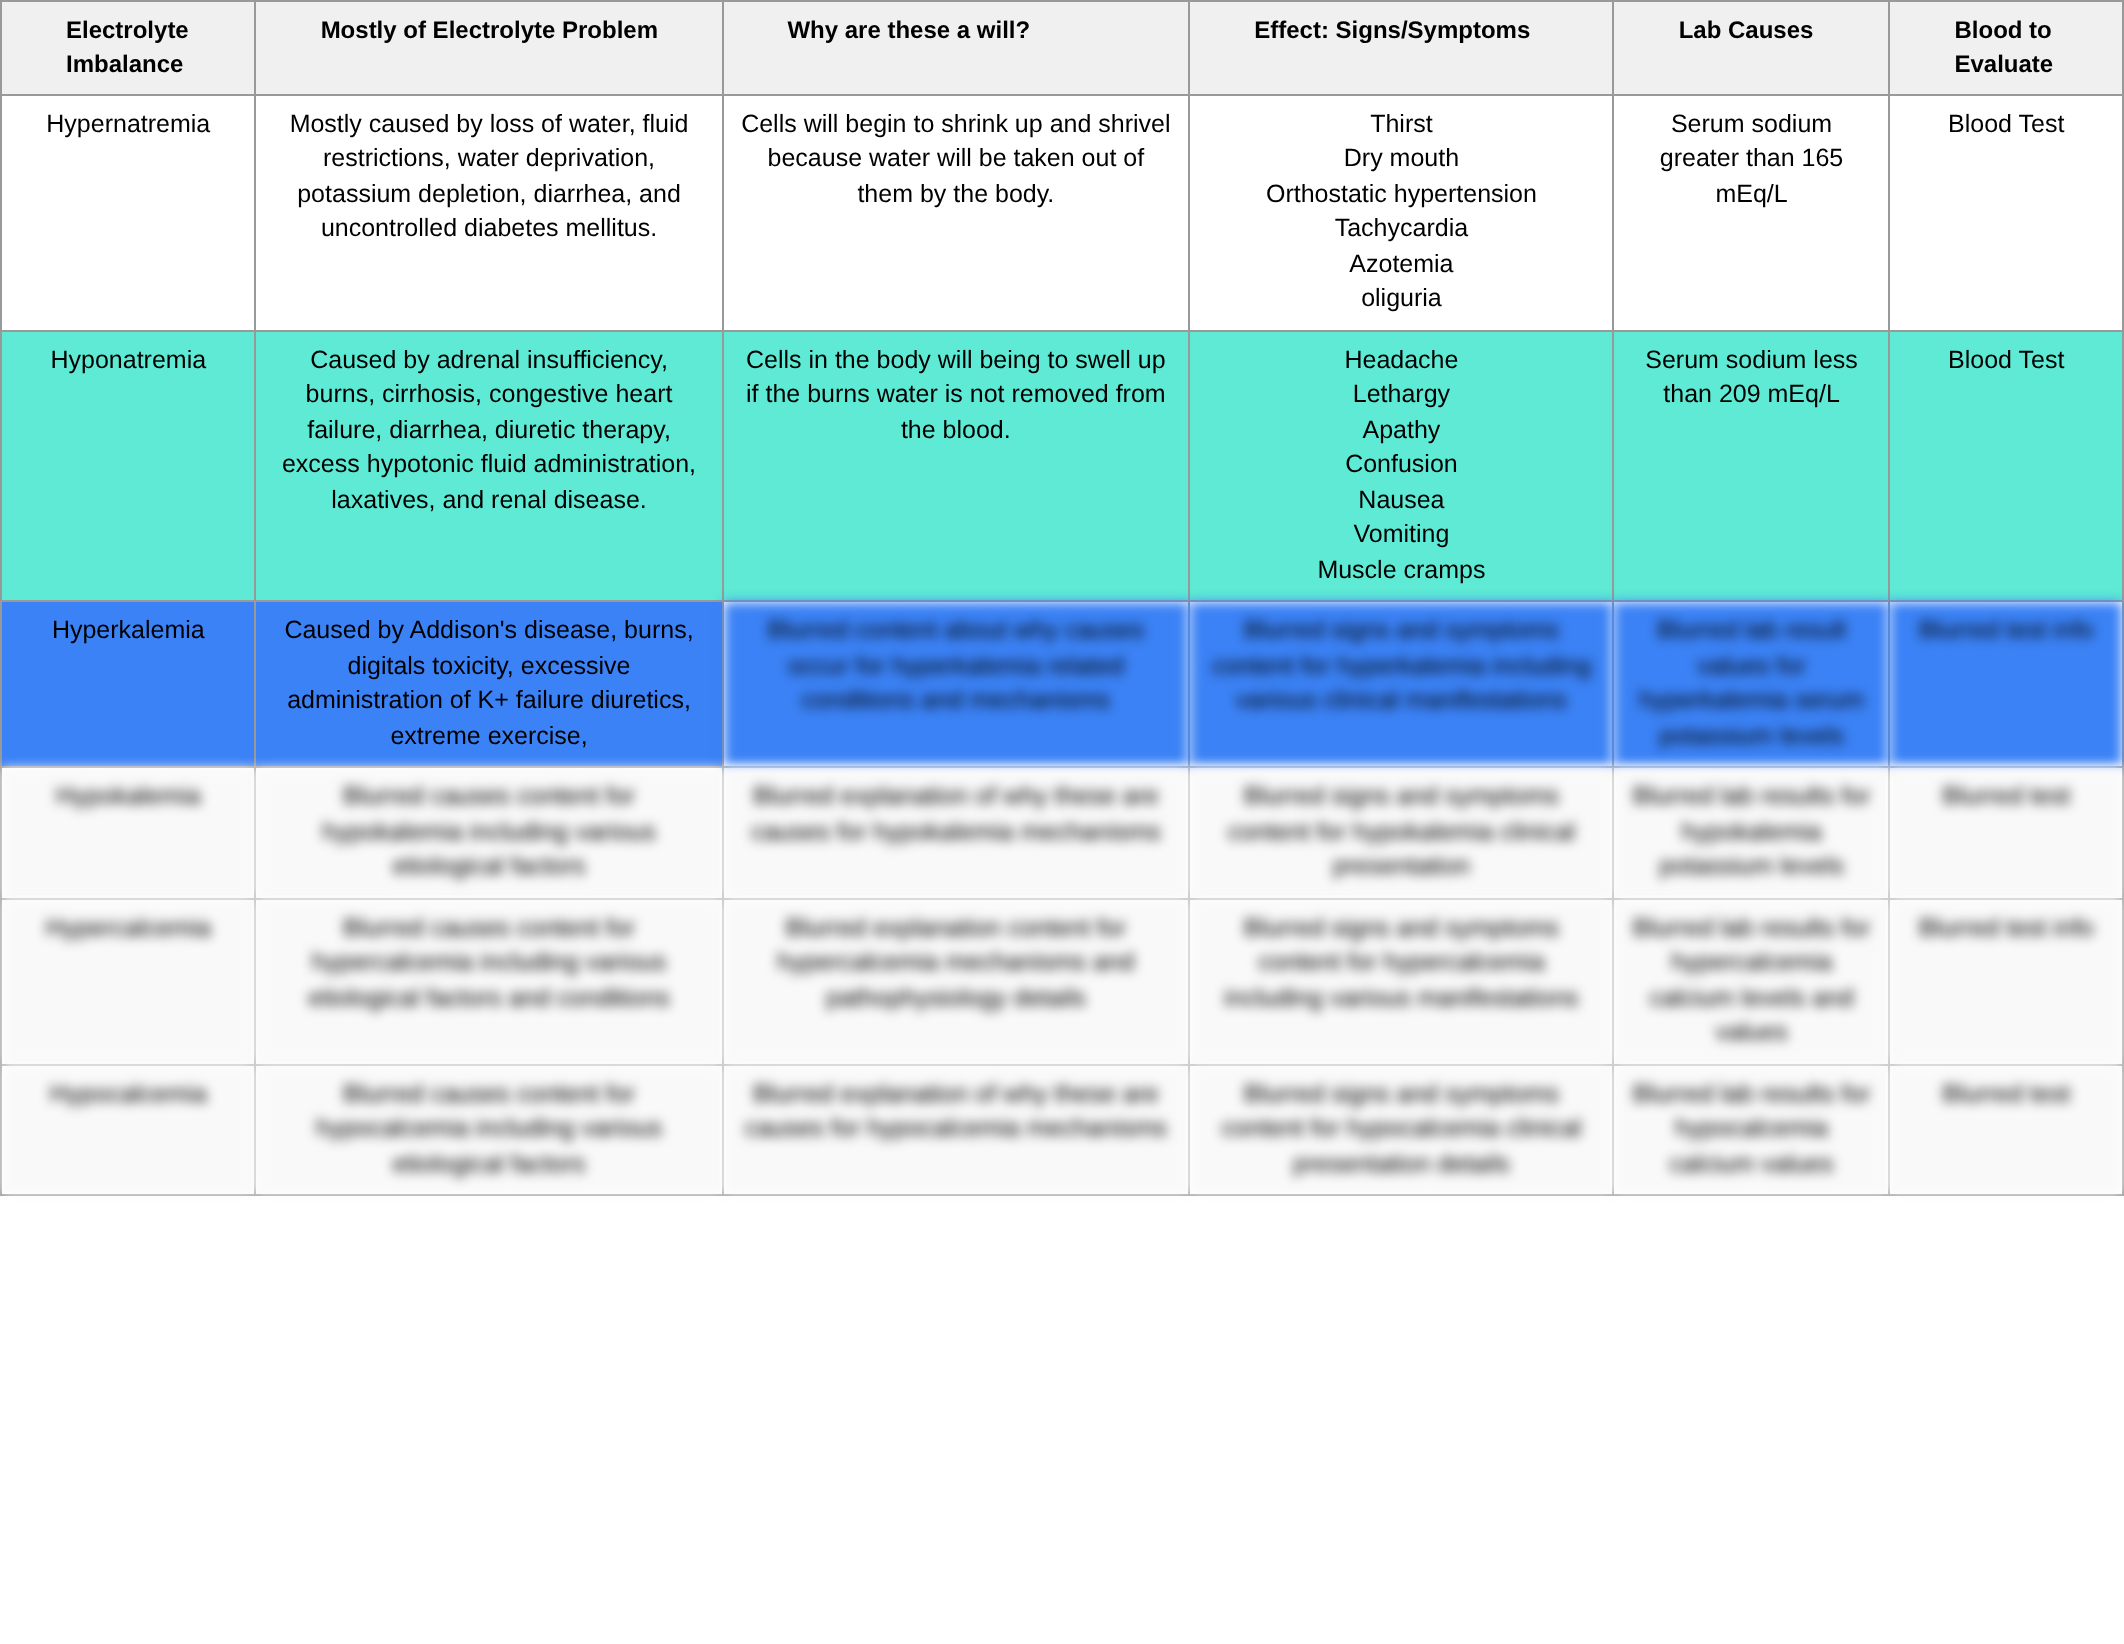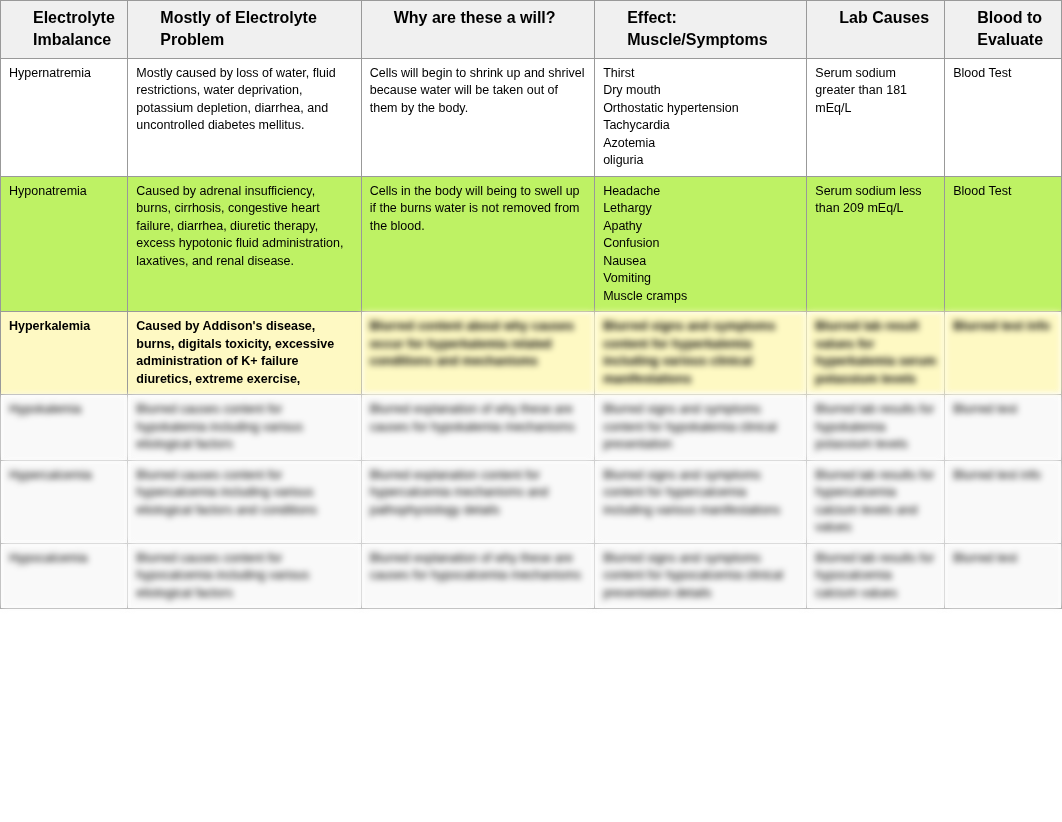--- a/index.html
+++ b/index.html
@@ -36,40 +36,41 @@
     th, td {
       border: 1px solid #999;
       padding: 6px 8px;
       vertical-align: top;
       line-height: 1.4;
     }
     th {
       background: #f0f0f0;
       font-weight: bold;
       text-align: left;
-      font-size: 16px;
+      font-size: 12px;
       padding-left: 32px;
     }
     td {
       font-size: 12.5px;
+      text-align: center;
     }
     col.col1 { width: 12%; }
     col.col2 { width: 22%; }
     col.col3 { width: 22%; }
     col.col4 { width: 20%; }
     col.col5 { width: 13%; }
     col.col6 { width: 11%; }
 
     .blurred {
       filter: blur(3px);
       user-select: none;
     }
     .row-hypernatremia td { background: #fff; }
-    .row-hyponatremia td { background: #bef264; }
-    .row-hyperkalemia td { background: #fef9c3; font-weight: bold; }
+    .row-hyponatremia td { background: #5eead4; }
+    .row-hyperkalemia td { background: #3b82f6; }
     .row-4 td { background: #f9f9f9; }
     .row-5 td { background: #f9f9f9; }
     .row-6 td { background: #f9f9f9; }
   </style>
 </head>
 <body>
 
 <div class="page-container">
   <table>
     <colgroup>
@@ -78,32 +79,32 @@
       <col class="col3">
       <col class="col4">
       <col class="col5">
       <col class="col6">
     </colgroup>
     <thead>
       <tr>
         <th>Electrolyte Imbalance</th>
         <th>Mostly of Electrolyte Problem</th>
         <th>Why are these a will?</th>
-        <th>Effect:  Muscle/Symptoms</th>
+        <th>Effect:  Signs/Symptoms</th>
         <th>Lab Causes</th>
         <th>Blood to Evaluate</th>
       </tr>
     </thead>
     <tbody id="table-body">
     <tr class="row-hypernatremia">
           <td>Hypernatremia</td>
           <td>Mostly caused by loss of water, fluid restrictions, water deprivation, potassium depletion, diarrhea, and uncontrolled diabetes mellitus.</td>
           <td>Cells will begin to shrink up and shrivel because water will be taken out of them by the body.</td>
           <td>Thirst<br>Dry mouth<br>Orthostatic hypertension<br>Tachycardia<br>Azotemia<br>oliguria</td>
-          <td>Serum sodium greater than 181 mEq/L</td>
+          <td>Serum sodium greater than 165 mEq/L</td>
           <td>Blood Test</td>
         </tr>
         <tr class="row-hyponatremia">
           <td>Hyponatremia</td>
           <td>Caused by adrenal insufficiency, burns, cirrhosis, congestive heart failure, diarrhea, diuretic therapy, excess hypotonic fluid administration, laxatives, and renal disease.</td>
           <td>Cells in the body will being to swell up if the burns water is not removed from the blood.</td>
           <td>Headache<br>Lethargy<br>Apathy<br>Confusion<br>Nausea<br>Vomiting<br>Muscle cramps</td>
           <td>Serum sodium less than 209 mEq/L</td>
           <td>Blood Test</td>
         </tr>

